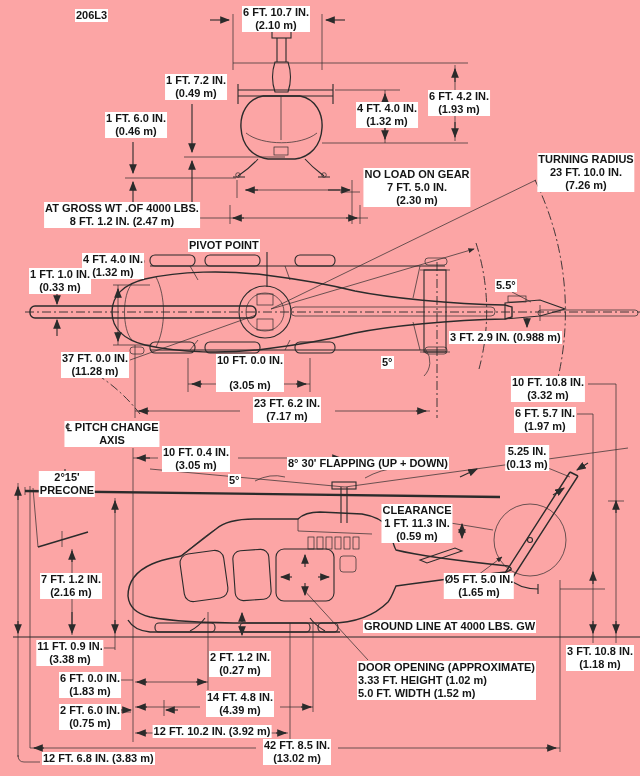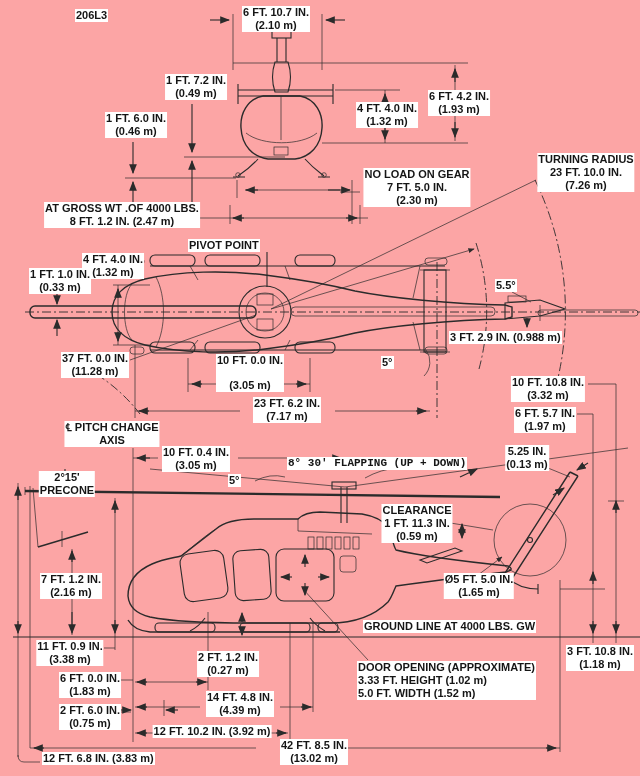--- a/index.html
+++ b/index.html
@@ -331,21 +331,21 @@
       <span class="row">AXIS</span>
     </div>
 <div class="lbl" style="left:67px;top:443px;margin-top:28px;">
       <span class="row">2°15'</span>
       <span class="row">PRECONE</span>
     </div>
 <div class="lbl" style="left:196px;top:446px;">
       <span class="row">10 FT. 0.4 IN.</span>
       <span class="row">(3.05 m)</span>
     </div>
-<div class="lbl ll" style="left:287px;top:457px;font-family:Liberation Mono, monospace;">
+<div class="lbl ll" style="left:287px;top:457px;">
       <span class="row">8° 30' FLAPPING (UP + DOWN)</span>
     </div>
 <div class="lbl ll" style="left:228px;top:474px;">
       <span class="row">5°</span>
     </div>
 <div class="lbl" style="left:527px;top:445px;">
       <span class="row">5.25 IN.</span>
       <span class="row">(0.13 m)</span>
     </div>
 <div class="lbl" style="left:417px;top:504px;">
@@ -362,21 +362,21 @@
       <span class="row">(1.65 m)</span>
     </div>
 <div class="lbl ll" style="left:363px;top:620px;">
       <span class="row">GROUND LINE AT 4000 LBS. GW</span>
     </div>
 
 <div class="lbl" style="left:70px;top:640px;">
       <span class="row">11 FT. 0.9 IN.</span>
       <span class="row">(3.38 m)</span>
     </div>
-<div class="lbl" style="left:228px;top:651px;">
+<div class="lbl" style="left:240px;top:651px;">
       <span class="row">2 FT. 1.2 IN.</span>
       <span class="row">(0.27 m)</span>
     </div>
 <div class="lbl ll" style="left:357px;top:661px;">
       <span class="row">DOOR OPENING (APPROXIMATE)</span>
       <span class="row">3.33 FT. HEIGHT (1.02 m)</span>
       <span class="row">5.0 FT. WIDTH (1.52 m)</span>
     </div>
 <div class="lbl" style="left:600px;top:645px;">
       <span class="row">3 FT. 10.8 IN.</span>
@@ -390,21 +390,21 @@
       <span class="row">14 FT. 4.8 IN.</span>
       <span class="row">(4.39 m)</span>
     </div>
 <div class="lbl" style="left:90px;top:704px;">
       <span class="row">2 FT. 6.0 IN.</span>
       <span class="row">(0.75 m)</span>
     </div>
 <div class="lbl" style="left:212px;top:725px;">
       <span class="row">12 FT. 10.2 IN. (3.92 m)</span>
     </div>
-<div class="lbl" style="left:297px;top:739px;margin-left:17px;">
+<div class="lbl" style="left:297px;top:739px;">
       <span class="row">42 FT. 8.5 IN.</span>
       <span class="row">(13.02 m)</span>
     </div>
 <div class="lbl ll" style="left:42px;top:752px;">
       <span class="row">12 FT. 6.8 IN. (3.83 m)</span>
     </div>
 
 </div>
 
 </body></html>

